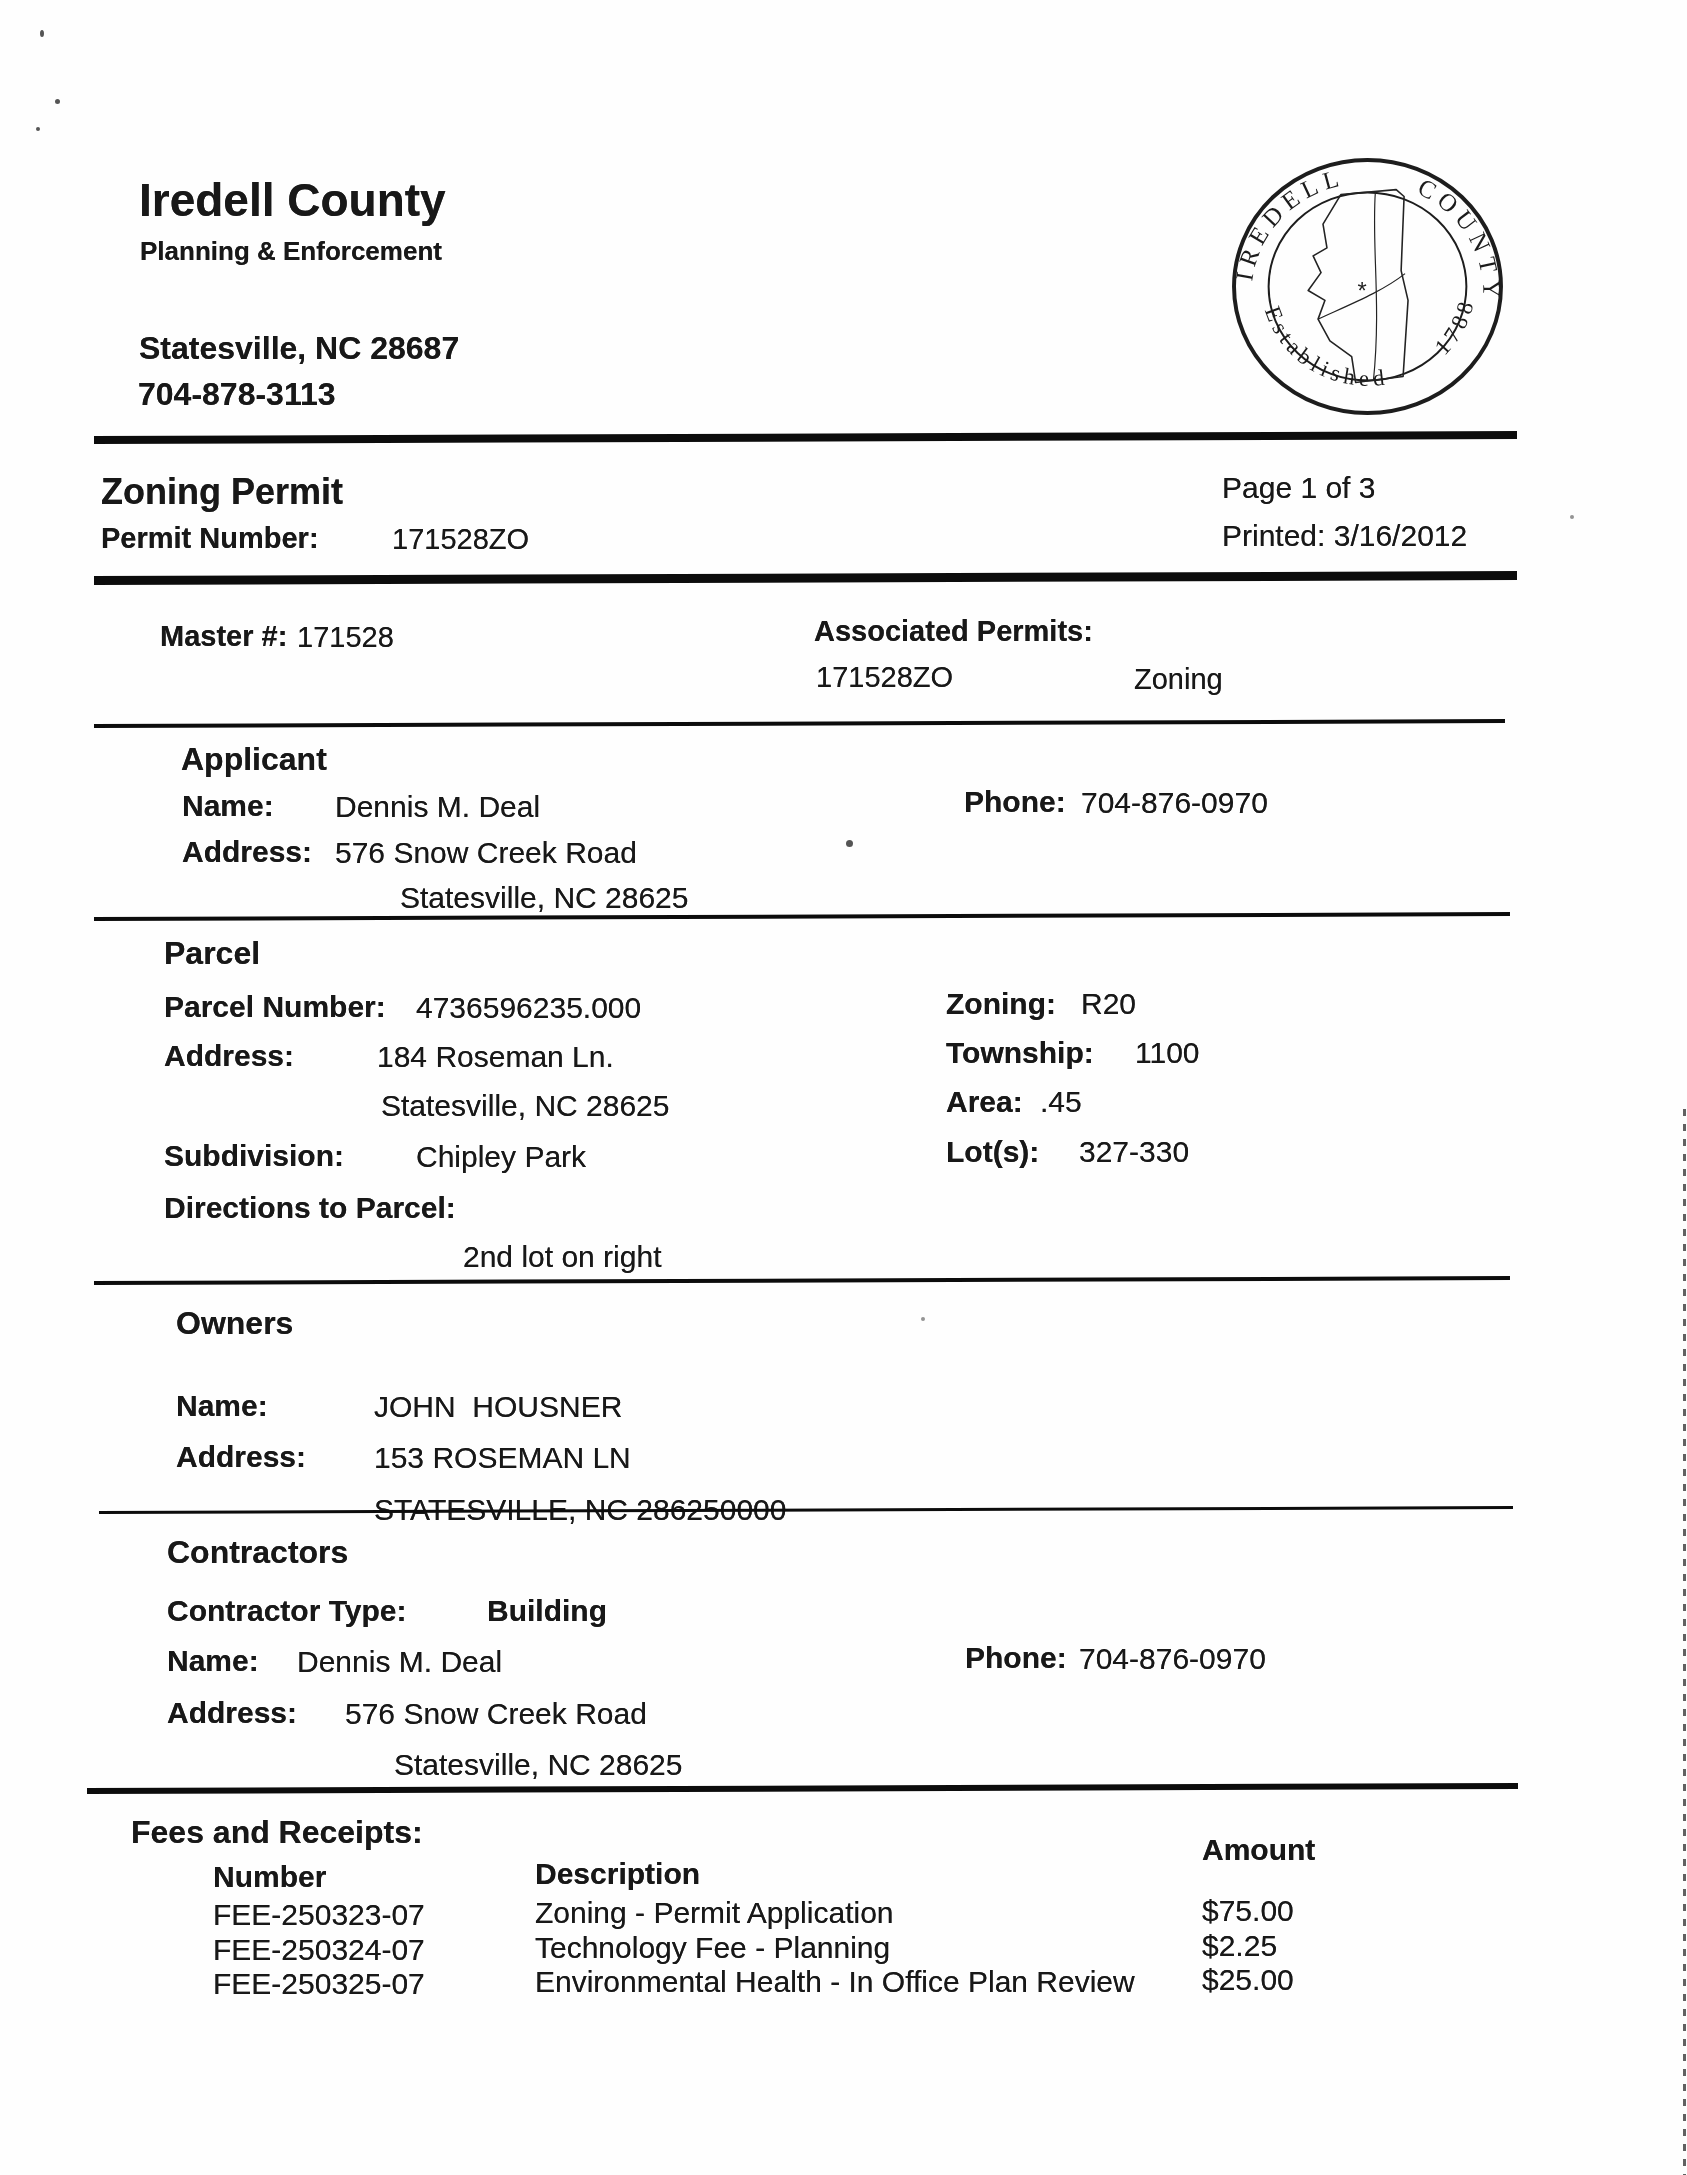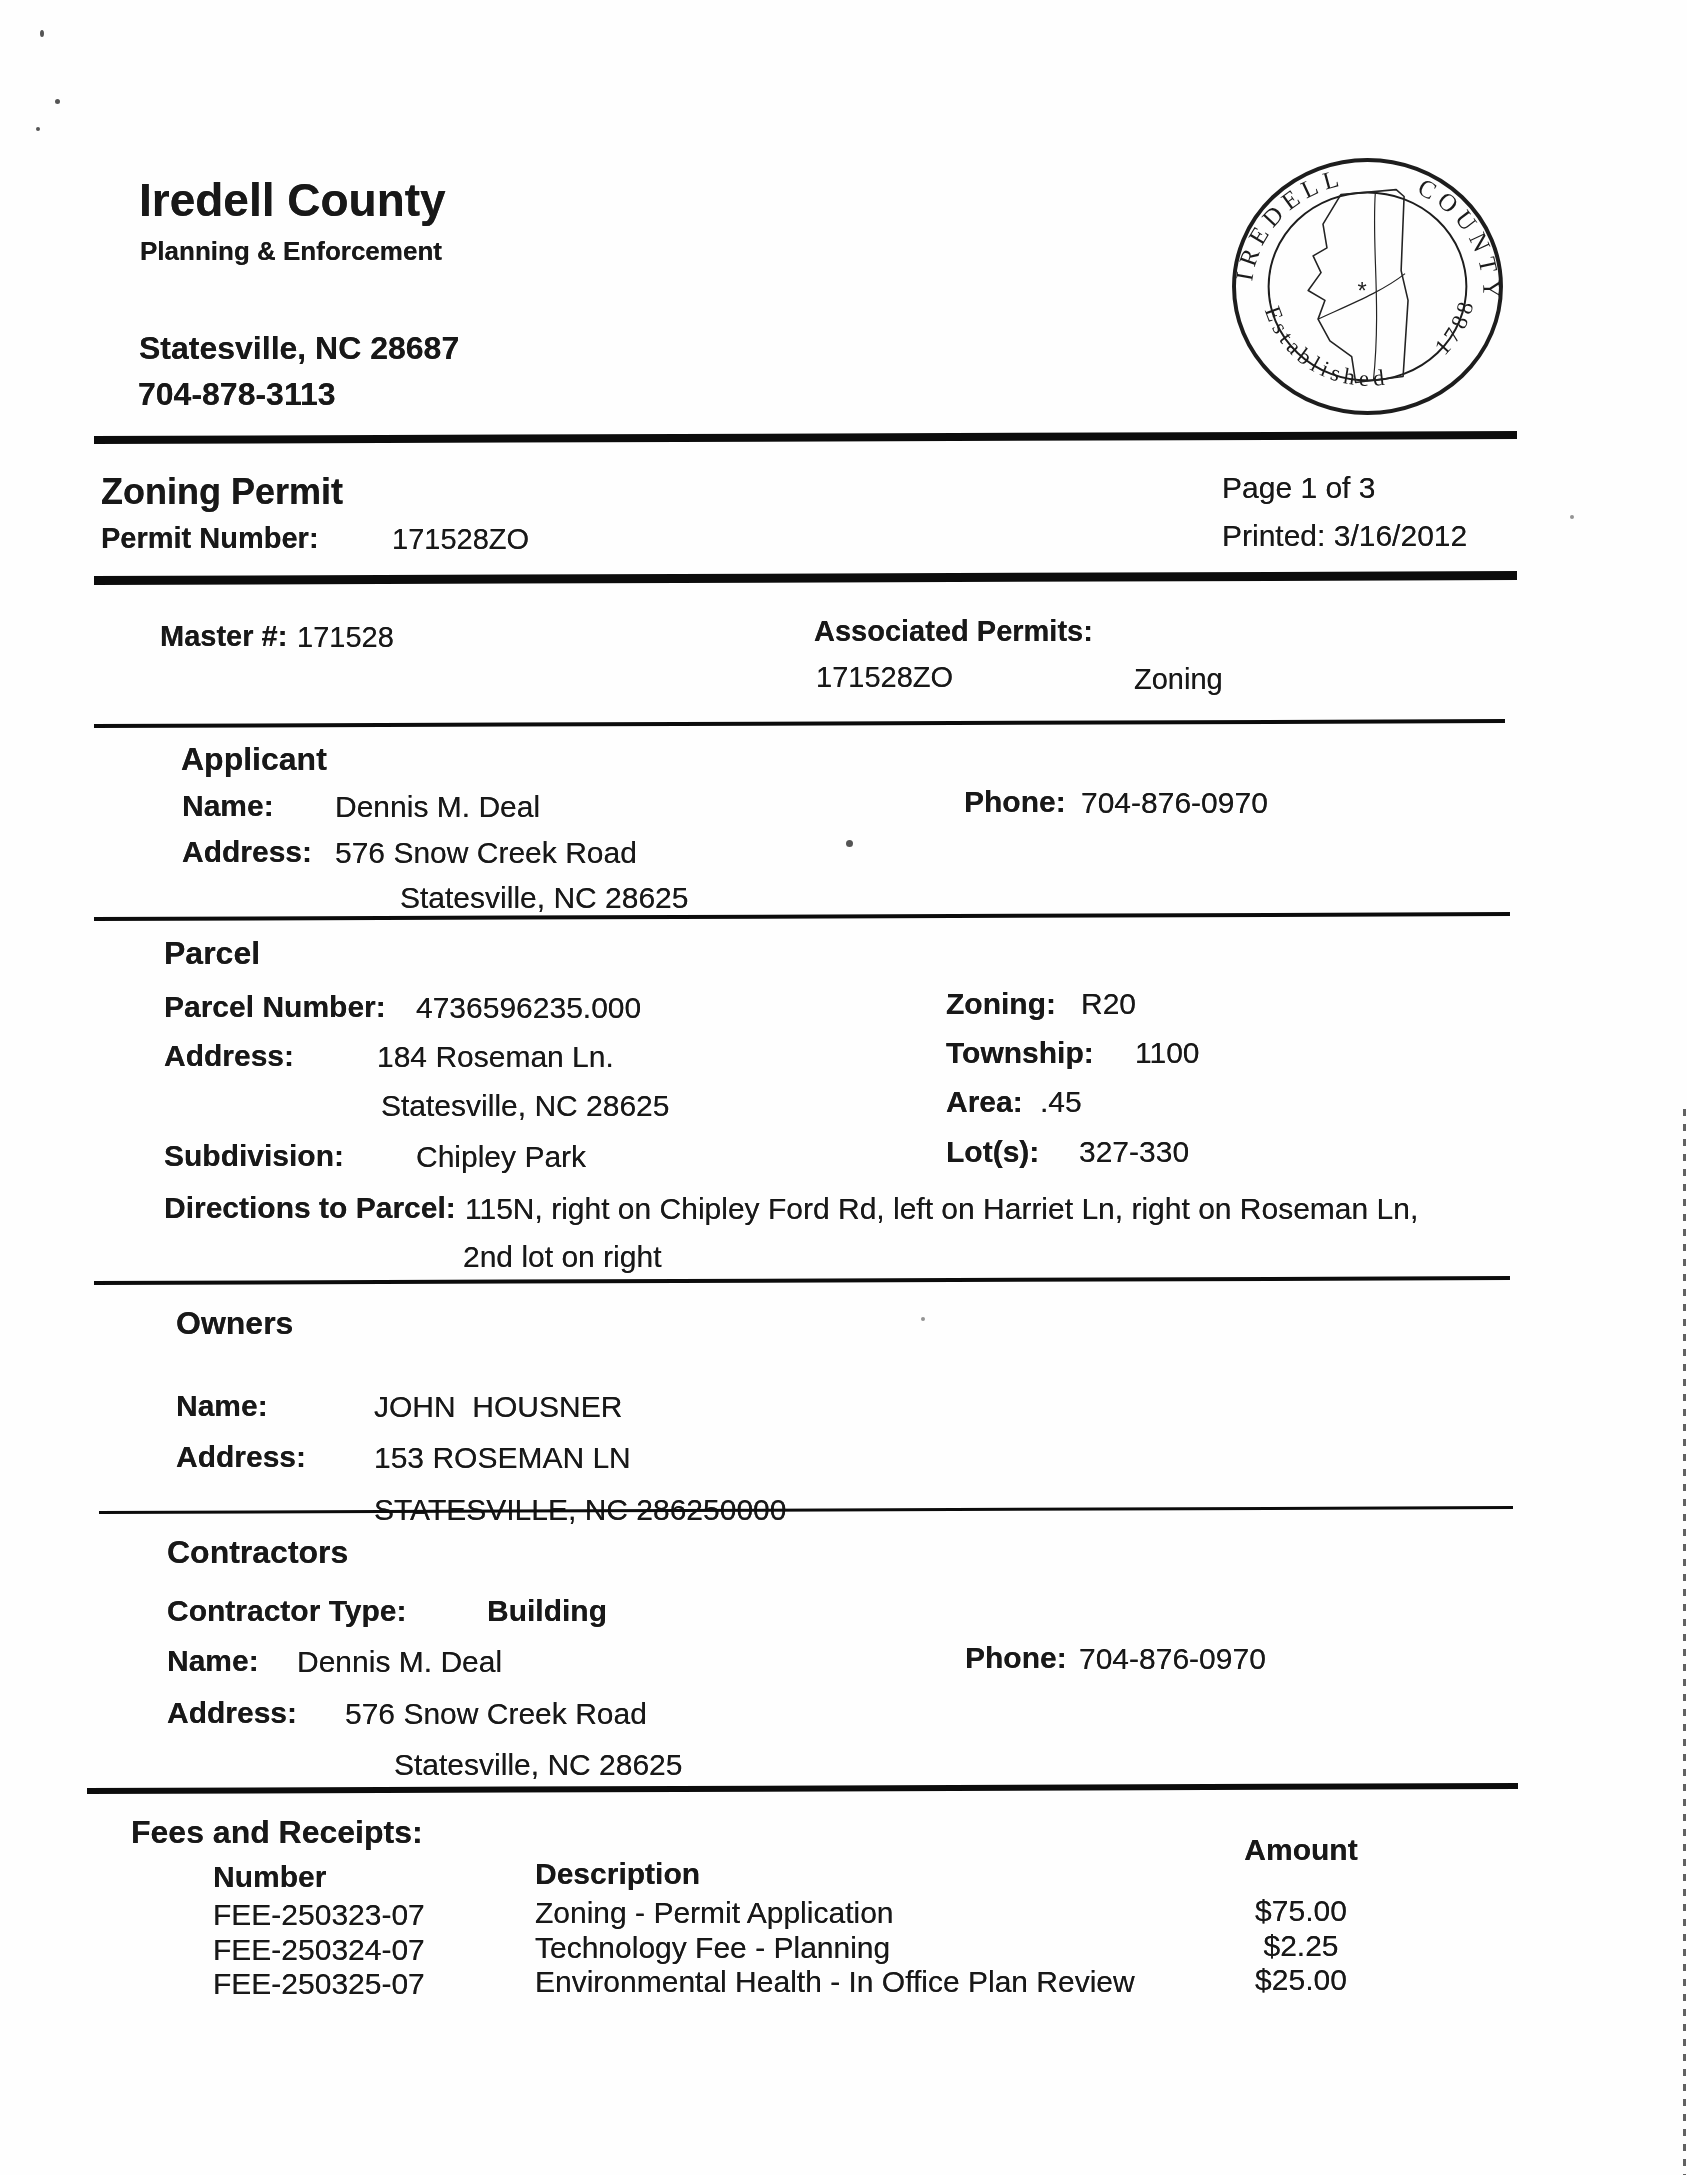--- a/index.html
+++ b/index.html
@@ -10,21 +10,21 @@
   }
   .t{
     position:absolute;white-space:pre;font-size:30px;line-height:1.05;
     color:#181818;text-shadow:0 0 0.6px rgba(10,10,10,.75);
   }
   .b{font-weight:700;}
   .s31{font-size:29px}.s32{font-size:32px}.s34{font-size:26px}
   .s36{font-size:36px}.s38{font-size:46px}
   .rule{position:absolute;background:#0c0c0c;transform-origin:left center;}
   .rl{transform:rotate(-.2deg);}
-  .amt{left:1202px;width:198px;text-align:center;}
+  .amt{left:1202px;width:198px;text-align:left;}
   .seal{position:absolute;left:1228px;top:154px;width:279px;height:265px;}
   .ring{fill:none;stroke:#1d1d1d;}
   .seal-t{font-family:"Liberation Serif",serif;fill:#1b1b1b;font-size:25px;letter-spacing:6px;}
   .seal-b{font-family:"Liberation Serif",serif;fill:#1b1b1b;font-size:23px;letter-spacing:5px;}
   .outline{fill:none;stroke:#232323;stroke-width:1.6;stroke-linejoin:round;}
   .speck{position:absolute;background:#2a2a2a;border-radius:50%;opacity:.8;}
   .edge-artifact{
     position:absolute;right:1px;top:1109px;bottom:0;width:3px;opacity:.75;
     background:repeating-linear-gradient(to bottom,#2d2d2d 0 7px,transparent 7px 15px);
   }
@@ -91,21 +91,20 @@
   <div class="t b" style="left:946px;top:1037px">Township:</div>
   <div class="t" style="left:1135px;top:1037px">1100</div>
   <div class="t" style="left:381px;top:1090px">Statesville, NC 28625</div>
   <div class="t b" style="left:946px;top:1086px">Area:</div>
   <div class="t" style="left:1040px;top:1086px">.45</div>
   <div class="t b" style="left:164px;top:1140px">Subdivision:</div>
   <div class="t" style="left:416px;top:1141px">Chipley Park</div>
   <div class="t b" style="left:946px;top:1136px">Lot(s):</div>
   <div class="t" style="left:1079px;top:1136px">327-330</div>
   <div class="t b" style="left:164px;top:1192px">Directions to Parcel:</div>
-  <div class="t" style="left:465px;top:1193px">115N, right on Chipley Ford Rd, left on Harriet Ln, right on Roseman Ln,</div>
   <div class="t" style="left:463px;top:1241px">2nd lot on right</div>
   <div class="rule rl" style="left:94px;top:1281px;width:1416px;height:4px"></div>
 
   <div class="t b s32" style="left:176px;top:1307px">Owners</div>
   <div class="t b" style="left:176px;top:1390px">Name:</div>
   <div class="t" style="left:374px;top:1391px">JOHN  HOUSNER</div>
   <div class="t b" style="left:176px;top:1441px">Address:</div>
   <div class="t" style="left:374px;top:1442px">153 ROSEMAN LN</div>
   <div class="t" style="left:374px;top:1494px">STATESVILLE, NC 286250000</div>
   <div class="rule rl" style="left:99px;top:1511px;width:1414px;height:3px"></div>

